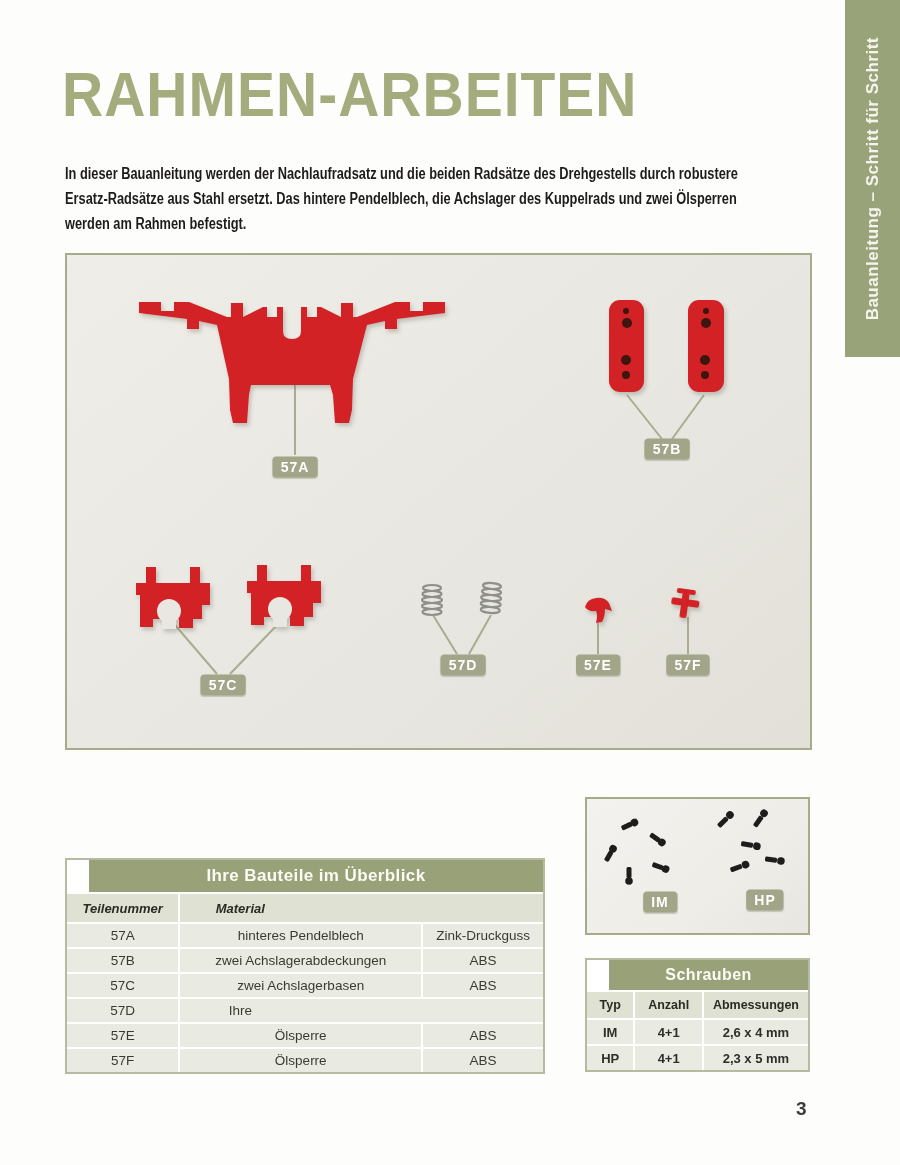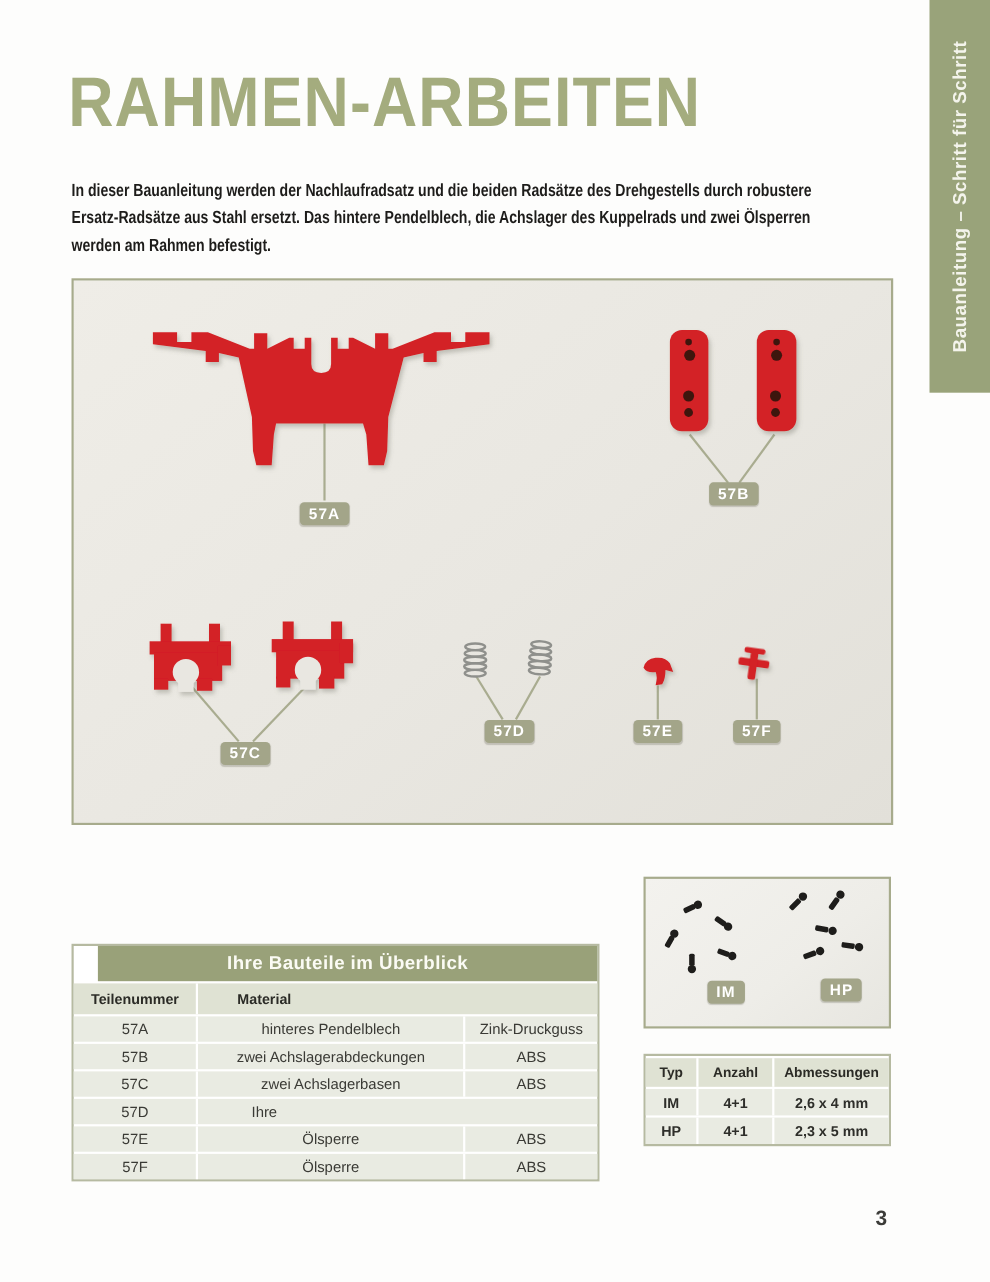--- a/index.html
+++ b/index.html
@@ -69,21 +69,21 @@
   .tbl-head, .tbl-row { display:flex; }
   .tbl-head { background:#dfe2d3; color:#2b2b26; font-weight:bold; font-size:13px; margin-top:2px; }
   .tbl-row  { background:#e9ebe2; color:#3a3a35; font-size:13.5px; margin-top:2px; }
   .tbl-head > div, .tbl-row > div {
     display:flex; align-items:center; justify-content:center; text-align:center;
   }
   .tbl-head > div + div, .tbl-row > div + div { border-left:2px solid #ffffff; }
 
   .parts-table { left:65px; top:858px; width:480px; }
   .parts-table .tbl-title { height:32px; }
-  .parts-table .tbl-head  { height:28px; }
+  .parts-table .tbl-head  { height:28px;font-style:italic; }
   .parts-table .tbl-row   { height:23px; }
   .parts-table .c1 { width:23.4%; }
   .parts-table .c2 { width:51.0%; }
   .parts-table .c3 { width:25.6%; }
 
   .screws-table { left:585px; top:958px; width:225px; }
   .screws-table .tbl-title { height:30px; font-size:16px; }
   .screws-table .tbl-head  { height:26px; font-size:12.5px; }
   .screws-table .tbl-row   { height:24px; font-size:13px; font-weight:bold; color:#2e2e2a; }
   .screws-table .c1 { width:21%; }
@@ -308,20 +308,21 @@
       <div class="c3">ABS</div>
     </div>
     <div class="tbl-row">
       <div class="c1">57F</div>
       <div class="c2">Ölsperre</div>
       <div class="c3">ABS</div>
     </div>
   </div>
 
   <div class="tbl screws-table">
+    <div class="tbl-title">Schrauben</div>
     <div class="tbl-head">
       <div class="c1">Typ</div>
       <div class="c2">Anzahl</div>
       <div class="c3">Abmessungen</div>
     </div>
     <div class="tbl-row">
       <div class="c1">IM</div>
       <div class="c2">4+1</div>
       <div class="c3">2,6 x 4 mm</div>
     </div>

